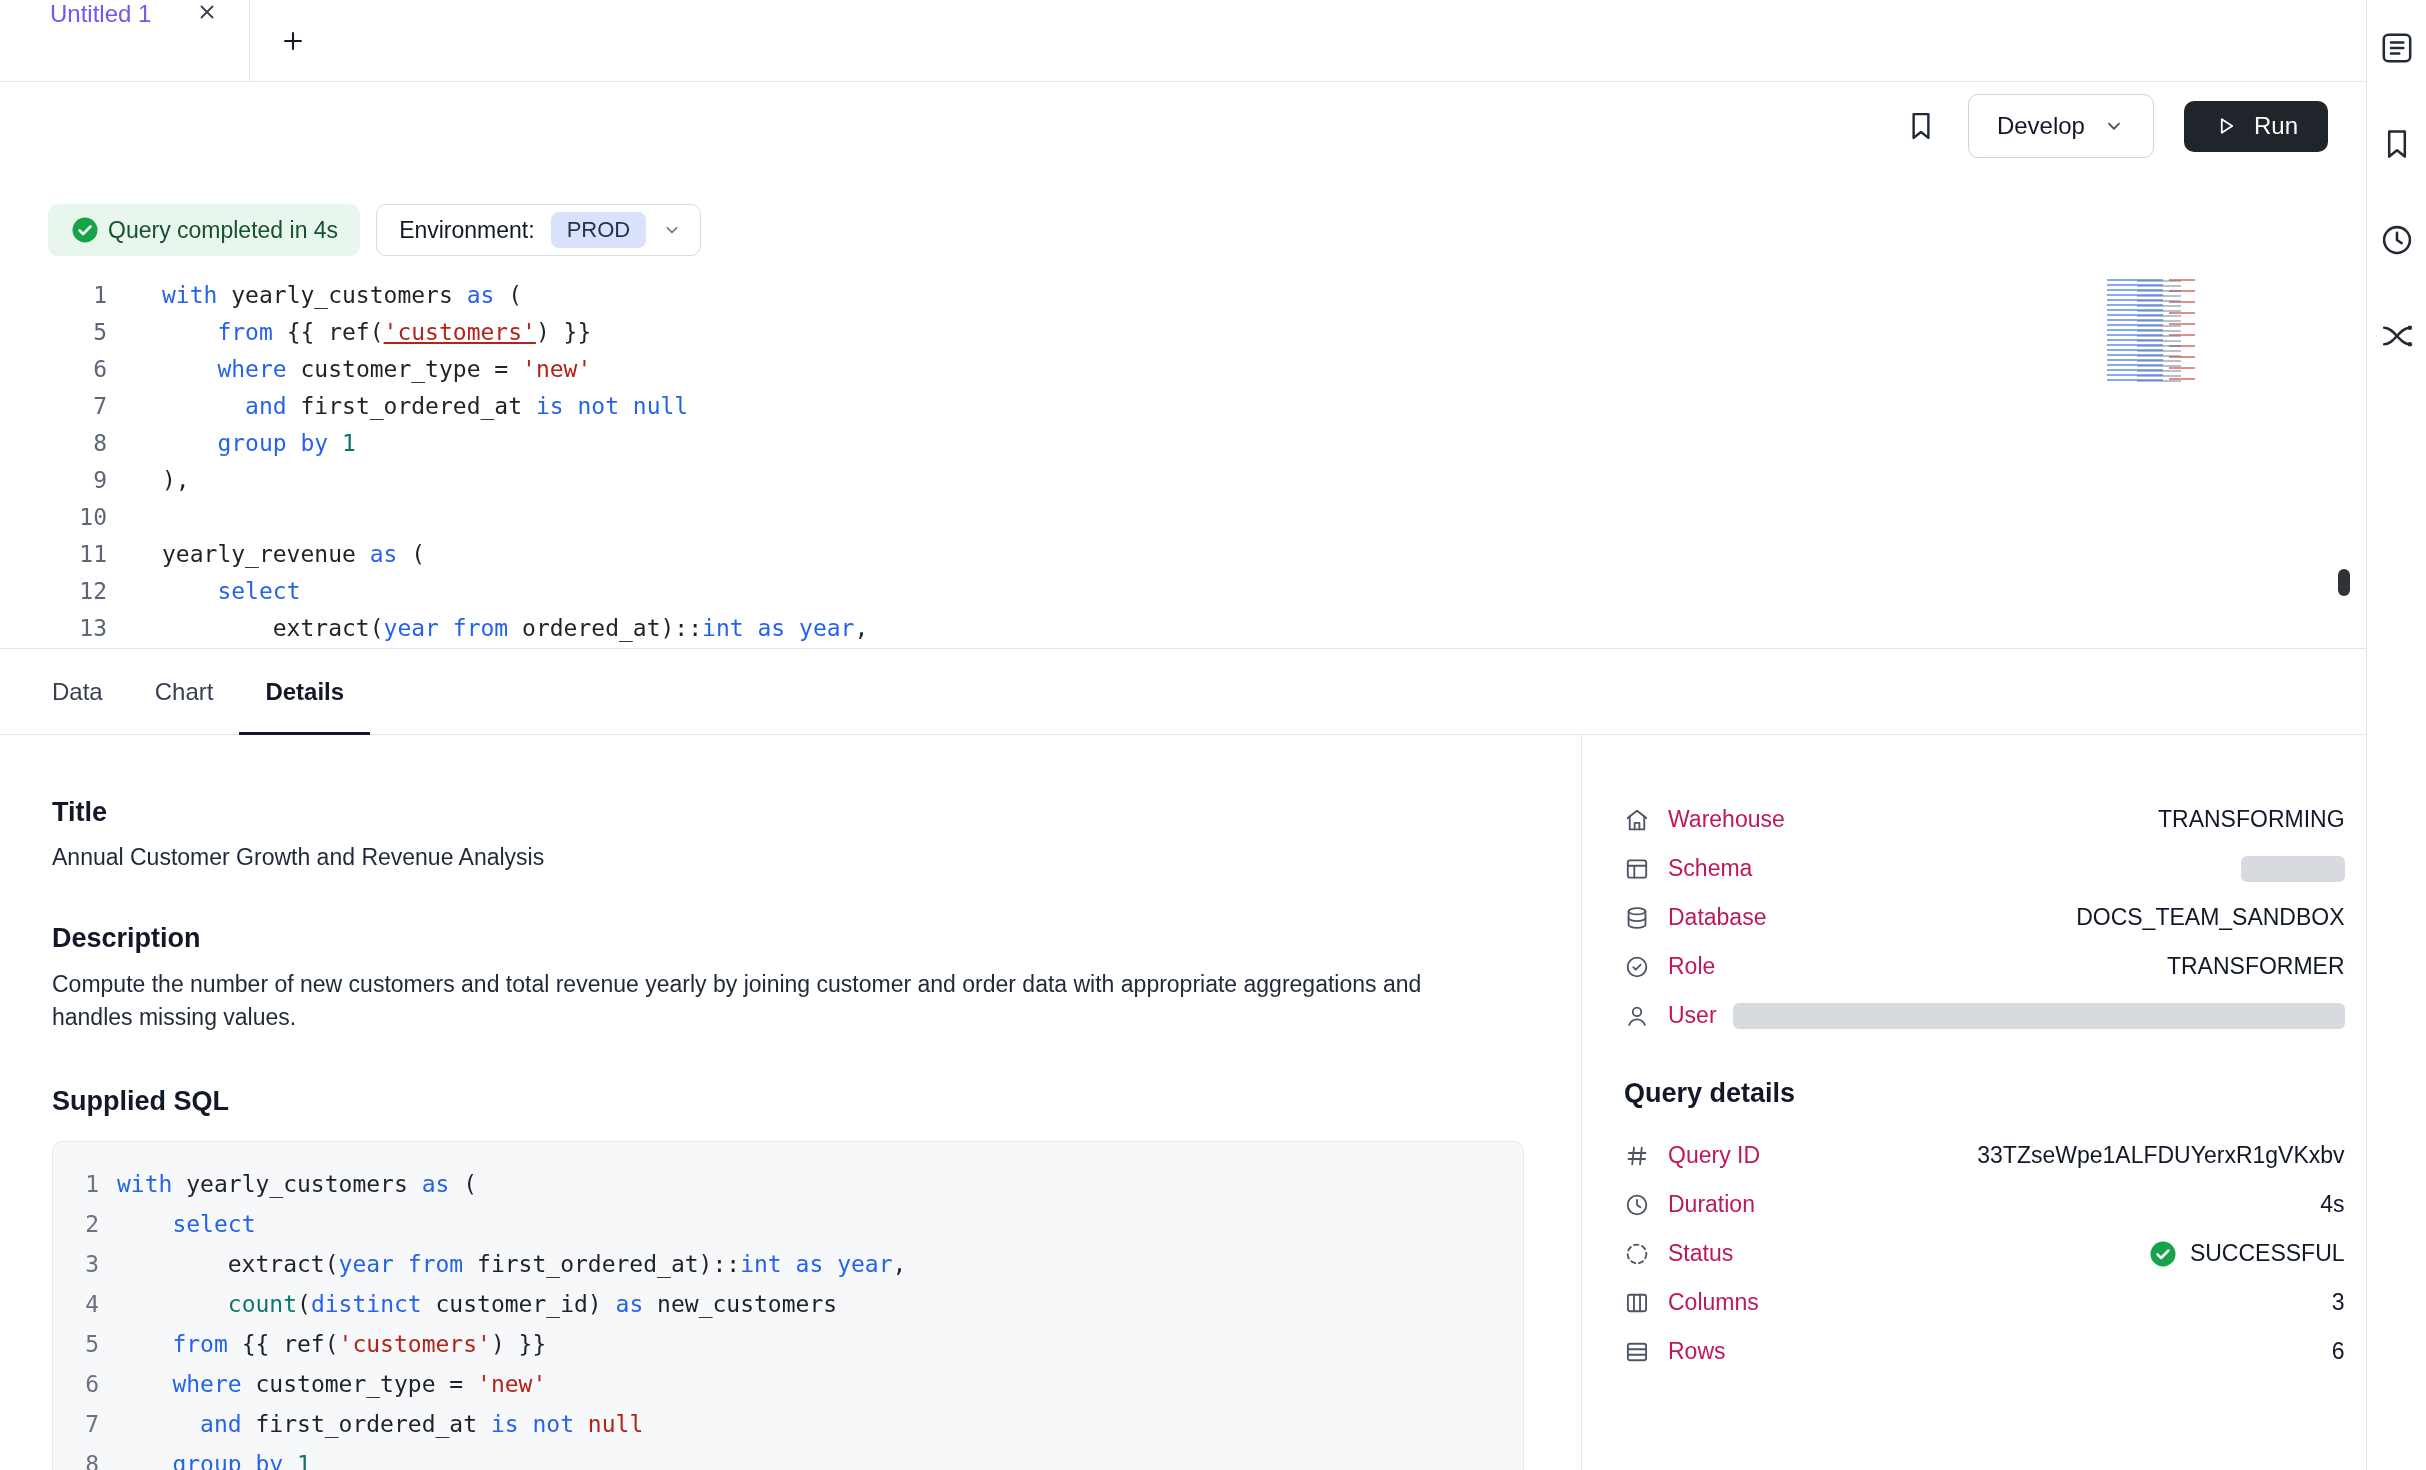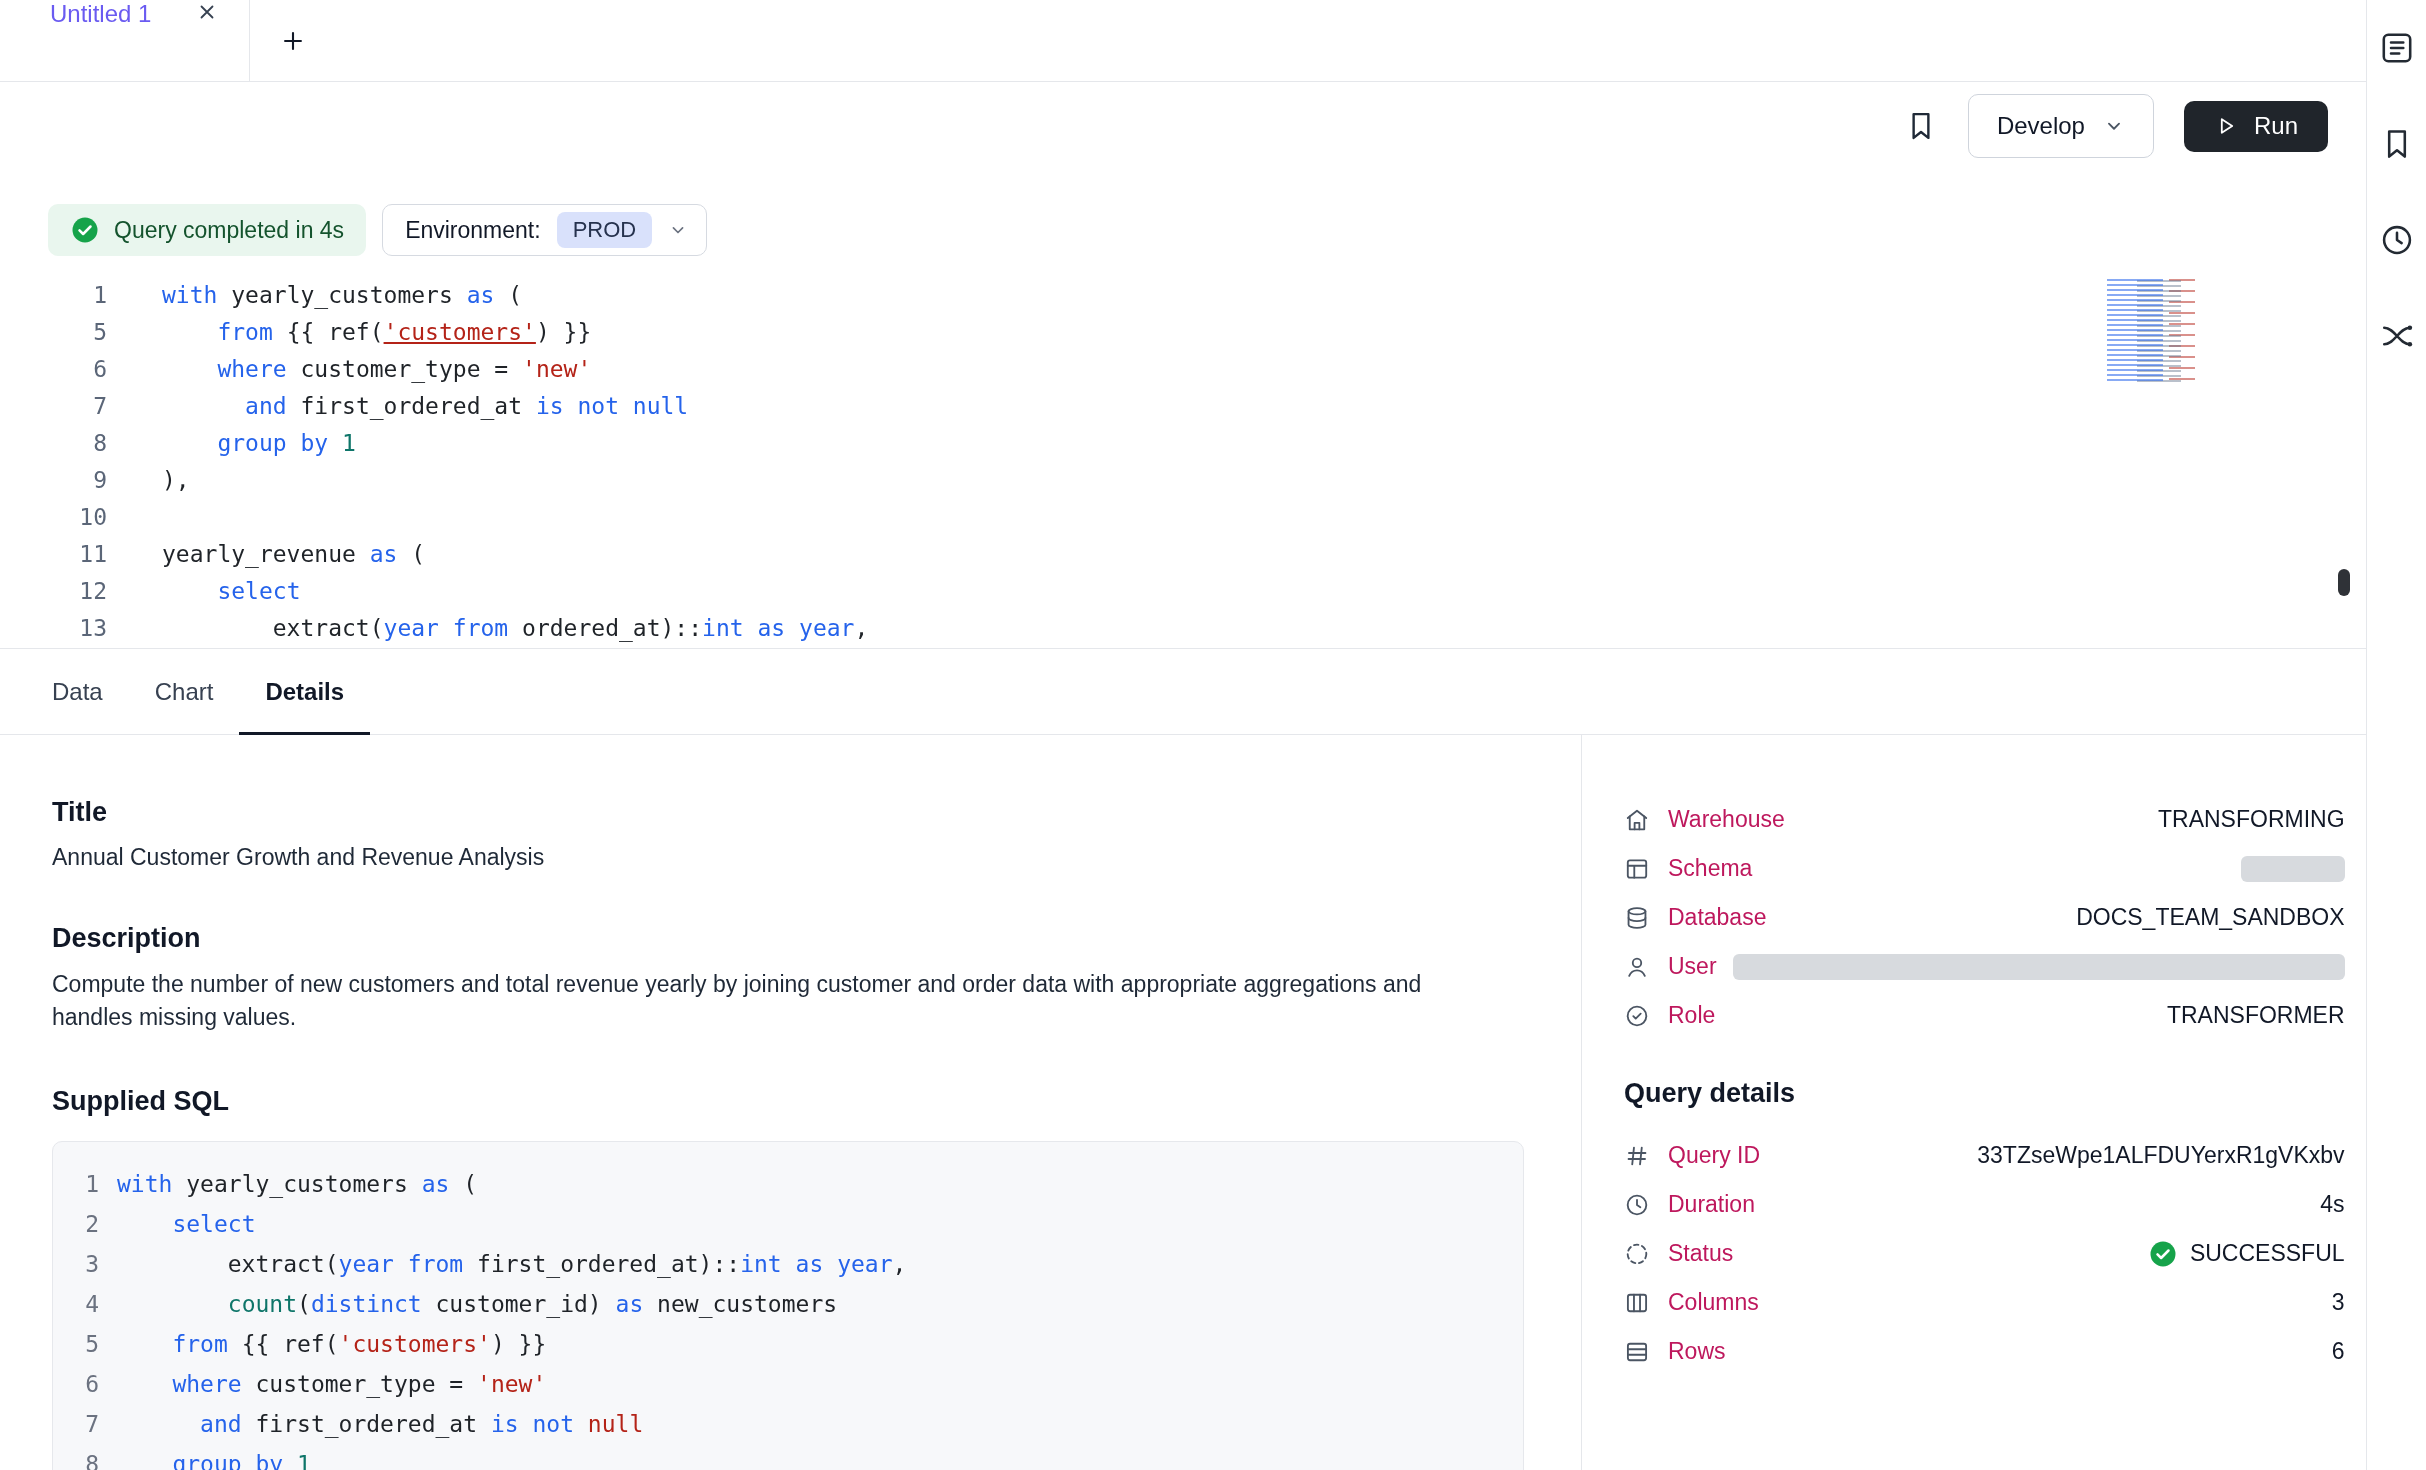--- a/index.html
+++ b/index.html
@@ -30,21 +30,21 @@
   .icon-btn svg{width:34px;height:34px}
   .btn-develop{height:64px;display:flex;align-items:center;gap:18px;padding:0 28px;border:1px solid #cfd4dc;
     border-radius:10px;background:#fff;font-size:24px;color:#111827;font-family:inherit;cursor:pointer}
   .btn-develop svg{width:22px;height:22px;color:#4b5563}
   .btn-run{height:51px;display:flex;align-items:center;gap:16px;padding:0 30px;border:none;border-radius:10px;
     background:var(--run-button-bg,#20252b);color:#fff;font-size:24px;font-family:inherit;cursor:pointer}
   .btn-run svg{width:24px;height:24px}
 
   
   .statusrow{flex:none;display:flex;align-items:center;gap:16px;margin:34px 0 0 48px}
-  .status-pill{height:52px;display:flex;align-items:center;gap:14px;padding:0 22px;background:#e9f6ee;
+  .status-pill{height:52px;display:flex;align-items:center;gap:8px;padding:0 22px;background:#e9f6ee;
     border-radius:10px;font-size:23px;color:#14532d;font-weight:500}
   .status-pill svg{width:30px;height:30px}
   .env-box{height:52px;display:flex;align-items:center;gap:16px;padding:0 18px 0 22px;border:1px solid #d6dae1;
     border-radius:10px;font-size:23px;color:#111827;cursor:pointer;background:#fff}
   .env-badge{background:var(--env-badge-bg,#d9e1fb);color:#26324e;padding:5px 16px;border-radius:8px;
     font-size:22px;font-weight:500}
   .env-box .chev{width:20px;height:20px;color:#6b7280}
 
   
   .editor{position:relative;flex:none;margin-top:21px;height:372px;border-bottom:1px solid #e5e7eb;
@@ -285,38 +285,38 @@
                   <path d="M4.2 5.8v12.4c0 1.6 3.5 2.9 7.8 2.9s7.8-1.3 7.8-2.9V5.8"></path>
                   <path d="M4.2 12c0 1.6 3.5 2.9 7.8 2.9s7.8-1.3 7.8-2.9"></path>
                 </svg>
               </span>
               <span class="dlabel">Database</span>
               <span class="dvalue">DOCS_TEAM_SANDBOX</span>
             </div>
             <div class="drow">
               <span class="dicon">
                 <svg viewBox="0 0 24 24" fill="none" stroke="currentColor" stroke-width="1.7" stroke-linecap="round" stroke-linejoin="round">
+                  <circle cx="12" cy="12" r="8.6"></circle>
+                  <path d="m8.6 12.2 2.2 2.2 4.6-4.6"></path>
+                </svg>
+              </span>
+              <span class="dlabel">Role</span>
+              <span class="dvalue">TRANSFORMER</span>
+            </div>
+            <div class="drow">
+              <span class="dicon">
+                <svg viewBox="0 0 24 24" fill="none" stroke="currentColor" stroke-width="1.7" stroke-linecap="round" stroke-linejoin="round">
                   <circle cx="12" cy="8.2" r="3.9"></circle>
                   <path d="M4.8 20.2c1.4-3.4 4-5.1 7.2-5.1s5.8 1.7 7.2 5.1"></path>
                 </svg>
               </span>
               <span class="dlabel">User</span>
               <span class="dvalue">
                 <span class="redacted" style="width: 612px;"></span>
               </span>
-            </div>
-            <div class="drow">
-              <span class="dicon">
-                <svg viewBox="0 0 24 24" fill="none" stroke="currentColor" stroke-width="1.7" stroke-linecap="round" stroke-linejoin="round">
-                  <circle cx="12" cy="12" r="8.6"></circle>
-                  <path d="m8.6 12.2 2.2 2.2 4.6-4.6"></path>
-                </svg>
-              </span>
-              <span class="dlabel">Role</span>
-              <span class="dvalue">TRANSFORMER</span>
             </div>
           </div>
         <h3 class="dsec-head qhead">Query details</h3>
         <div id="query-rows">
             <div class="drow">
               <span class="dicon">
                 <svg viewBox="0 0 24 24" fill="none" stroke="currentColor" stroke-width="1.7" stroke-linecap="round" stroke-linejoin="round">
                   <path d="M9.2 4.2 7.6 19.8M16.4 4.2l-1.6 15.6M4.6 9.2h15.2M4.2 14.8h15.2"></path>
                 </svg>
               </span>

